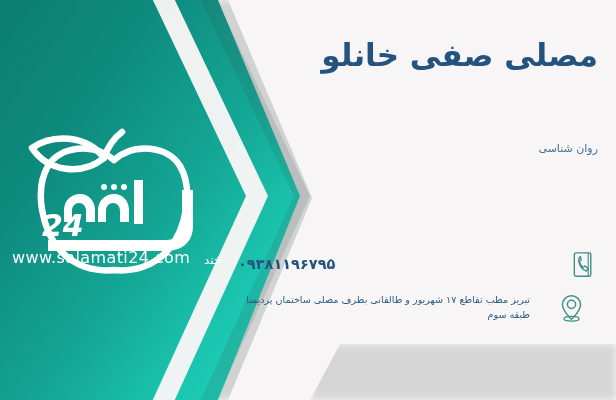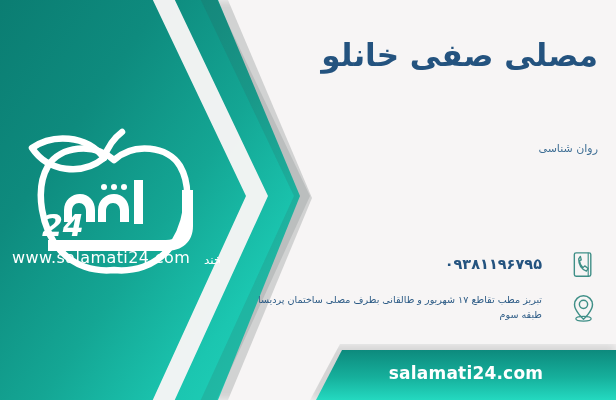--- a/index.html
+++ b/index.html
@@ -96,26 +96,26 @@
     font-size:11px;
     font-weight:400;
     margin-top:7px;
   }
 
   
   .contact-row{
     position:absolute;
     display:flex;
     align-items:flex-start;
-    justify-content:flex-start;
+    justify-content:space-between;
     gap:26px;
     direction:rtl;
   }
   .row-phone{right:0;top:248px;width:100%;}
-  .row-addr{right:0;top:290px;width:345px;}
+  .row-addr{right:12px;top:290px;width:345px;}
 
   .c-icon{
     flex:0 0 auto;
     width:30px;height:34px;
     display:flex;align-items:center;justify-content:center;
   }
   .c-text{
     color:#24537f;
     font-size:12.5px;
     line-height:1.45;
@@ -243,17 +243,14 @@
           <circle cx="15" cy="13.5" r="4.6" fill="none" stroke="#3f8f87" stroke-width="1.6"></circle>
           <ellipse cx="15" cy="29.5" rx="8.5" ry="2.6" fill="none" stroke="#3f8f87" stroke-width="1.4"></ellipse>
         </svg>
       </span>
       <span class="c-text addr-text">تبریز مطب تقاطع ۱۷ شهریور و  طالقانی بطرف مصلی ساختمان پردیسا طبقه سوم</span>
     </div>
 
   </div>
 
   <div class="bottom-bar-shadow"></div>
-  <div class="bottom-bar">
-    <span class="bottom-text">salamati24.com</span>
-  </div>
 
 </div>
 
 </body></html>

